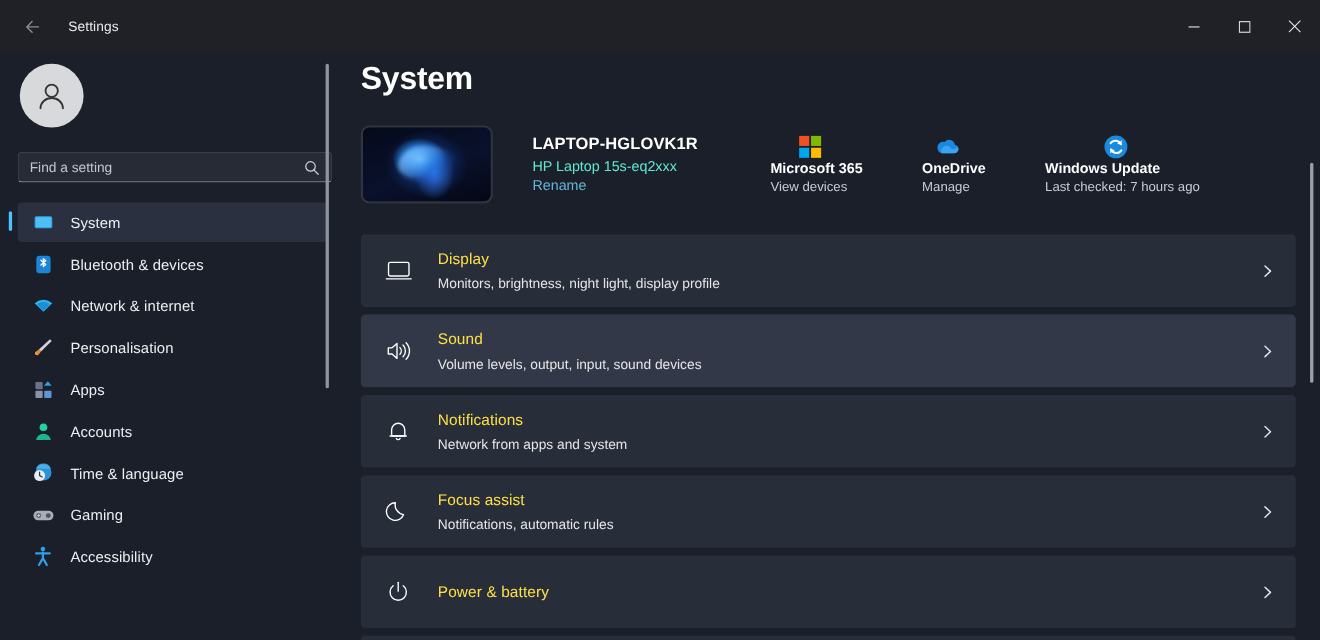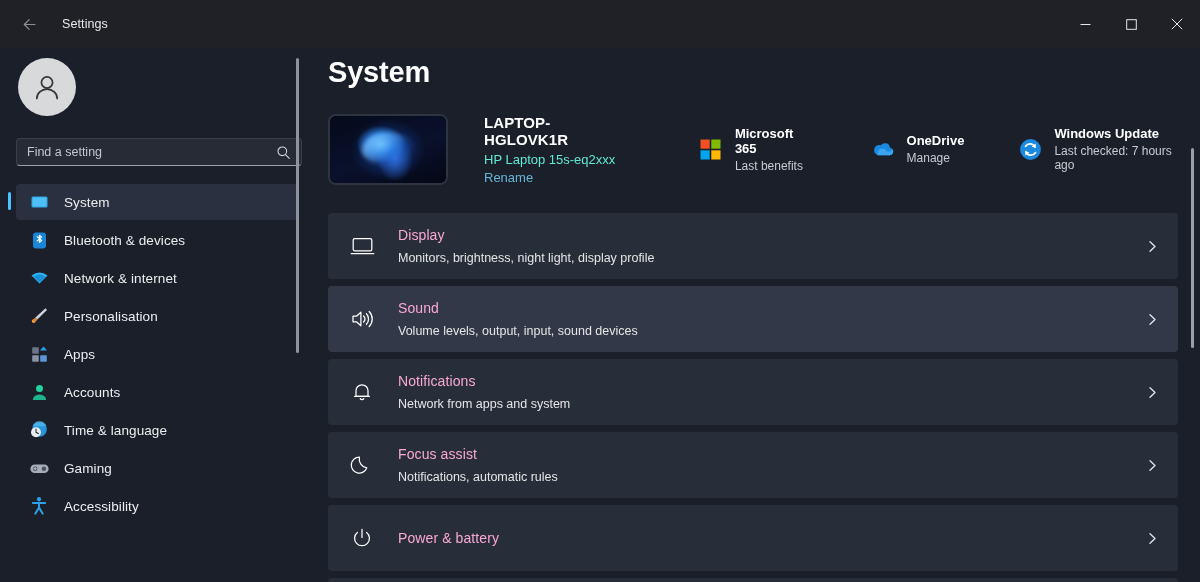--- a/index.html
+++ b/index.html
@@ -230,20 +230,21 @@
     display: flex;
     align-items: center;
     margin-left: 58px;
     gap: 0;
   }
   .widget {
     display: flex;
     align-items: center;
     padding: 4px 8px;
     border-radius: 4px;
+    flex-direction: column;
   }
   .widget-icon {
     width: 24px; height: 24px;
     flex: 0 0 24px;
     display: flex; align-items: center; justify-content: center;
     margin-right: 12px;
   }
   .widget-title {
     font-size: 13px;
     font-weight: bold;
@@ -277,21 +278,21 @@
   .card-icon {
     width: 40px; height: 40px;
     flex: 0 0 40px;
     display: flex; align-items: center; justify-content: center;
     margin-right: 16px;
     color: #ffffff;
   }
   .card-text { flex: 1 1 auto; }
   .card-title {
     font-size: 14px;
-    color: #f9a8d4;
+    color: #fde047;
     letter-spacing: 0.1px;
   }
   .card-sub {
     font-size: 12.5px;
     color: #e5e5e5;
     margin-top: 8px;
   }
   .card-chev {
     flex: 0 0 20px;
     display: flex;
@@ -491,21 +492,21 @@
             <span class="widget-icon">
               <svg width="21" height="21" viewBox="0 0 21 21">
                 <rect x="0.5" y="0.5" width="9.2" height="9.2" fill="#f25022"></rect>
                 <rect x="11.3" y="0.5" width="9.2" height="9.2" fill="#7fba00"></rect>
                 <rect x="0.5" y="11.3" width="9.2" height="9.2" fill="#00a4ef"></rect>
                 <rect x="11.3" y="11.3" width="9.2" height="9.2" fill="#ffb900"></rect>
               </svg>
             </span>
             <span>
               <span class="widget-title" style="display:block">Microsoft 365</span>
-              <span class="widget-sub" style="display:block">Last benefits</span>
+              <span class="widget-sub" style="display:block">View devices</span>
             </span>
           </div>
 
           <div class="widget w-gap1">
             <span class="widget-icon">
               <svg width="25" height="18" viewBox="0 0 25 18">
                 <path d="M7.2 15.5 h12.1 a4 4 0 0 0 0.5 -7.9 a5.4 5.4 0 0 0 -9.6 -2.6 a4.6 4.6 0 0 0 -3 10.5 Z" fill="#1a8ae0"></path>
                 <path d="M7.2 15.5 h12.1 a4 4 0 0 0 3.3 -6.2 a5.6 5.6 0 0 1 -6.3 2.1 a4.6 4.6 0 0 0 -9.1 4.1 Z" fill="#3aa4f0"></path>
               </svg>
             </span>

